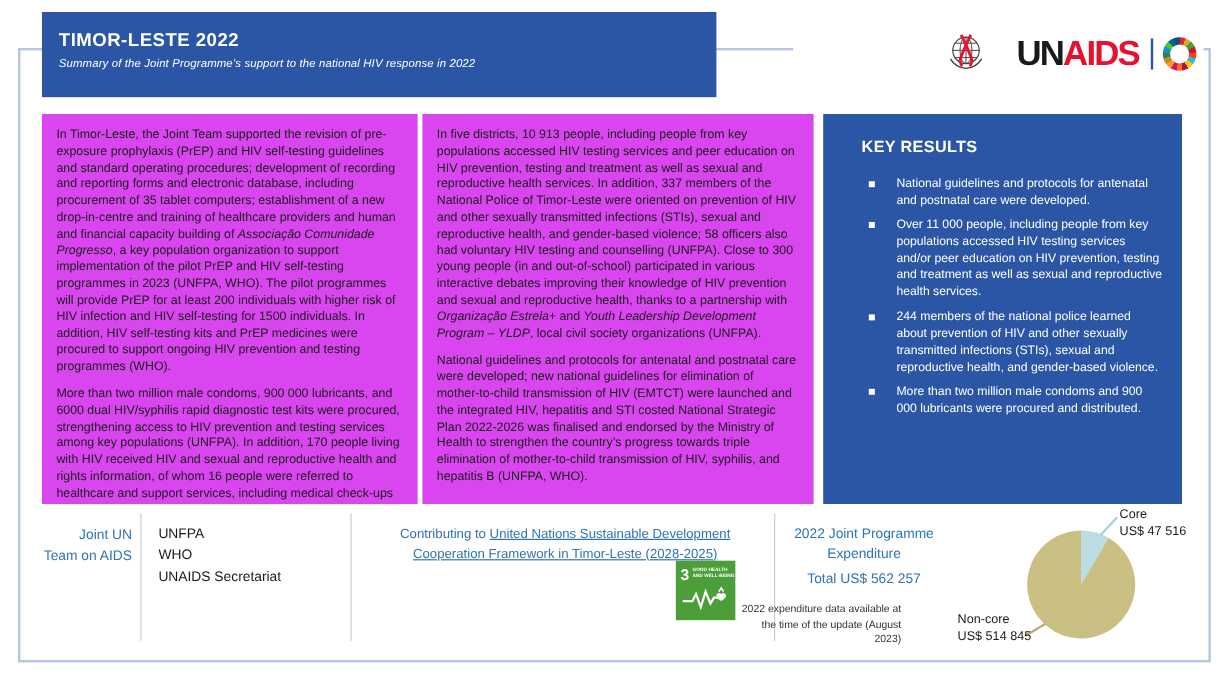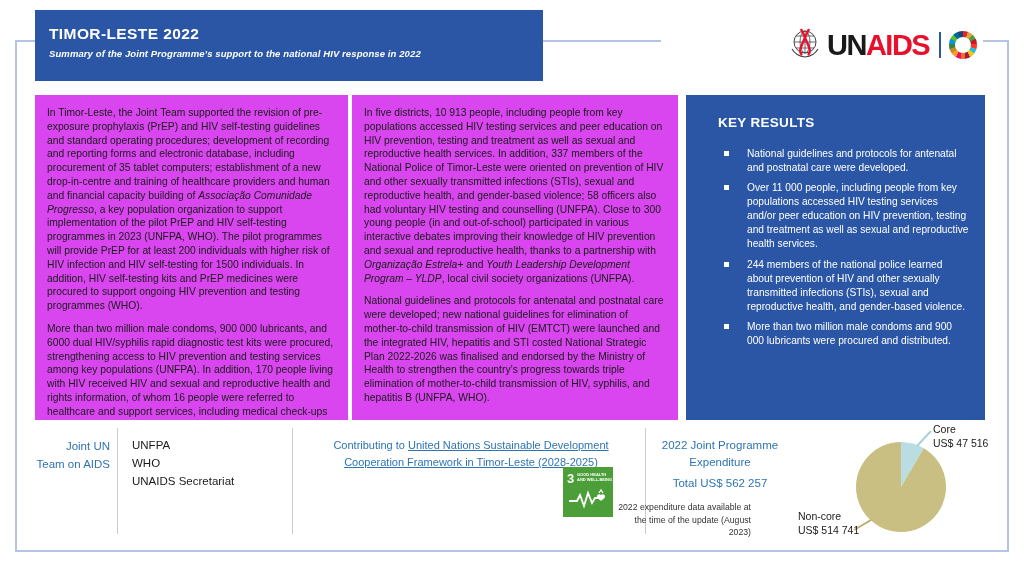--- a/index.html
+++ b/index.html
@@ -6,28 +6,28 @@
   html,body { width:1024px; height:576px; background:#ffffff; overflow:hidden;
               font-family:"Liberation Sans", sans-serif; }
   #page { position:relative; width:1024px; height:576px; background:#fff; }
 
   
   .frame { position:absolute; left:15px; top:40px; width:994px; height:512px;
            border:2px solid #b6c3e3; background:transparent; }
   .frame-cover { position:absolute; left:661px; top:34px; width:322px; height:12px; background:#fff; }
 
   
-  .header-box { position:absolute; left:35px; top:10px; width:508px; height:71px;
+  .header-box { position:absolute; left:35px; top:10px; width:562px; height:71px;
                 background:#2a56a5; color:#fff; padding:15px 0 0 14px; }
   .header-title { font-size:15.5px; font-weight:bold; letter-spacing:.4px; }
-  .header-sub { font-size:9.5px; font-style:italic; margin-top:5px; letter-spacing:.1px;font-weight:bold; }
+  .header-sub { font-size:9.5px; font-style:italic; margin-top:5px; letter-spacing:.1px; }
 
   
   .logo { position:absolute; left:781px; top:24px; height:42px; display:flex; align-items:center; gap:4px; background:#fff; padding:0 6px; }
-  .logo-text { font-size:29px; font-weight:800; letter-spacing:-1.5px; color:#1a1a1a; line-height:1; }
+  .logo-text { font-size:29px; font-weight:800; letter-spacing:-1.5px; color:#1a1a1a; line-height:1;margin-left:20px; }
   .logo-text .aids { color:#e8112d; }
   .logo-sep { width:2px; height:26px; background:#2a56a5; margin:0 4px 0 6px; }
   .sdg-wheel { position:relative; width:28px; height:28px; border-radius:50%;
     background:conic-gradient(#e5243b 0 5.9%,#dda63a 0 11.8%,#4c9f38 0 17.6%,#c5192d 0 23.5%,
       #ff3a21 0 29.4%,#26bde2 0 35.3%,#fcc30b 0 41.2%,#a21942 0 47.1%,#fd6925 0 52.9%,
       #dd1367 0 58.8%,#fd9d24 0 64.7%,#bf8b2e 0 70.6%,#3f7e44 0 76.5%,#0a97d9 0 82.4%,
       #56c02b 0 88.2%,#00689d 0 94.1%,#19486a 0 100%); }
   .sdg-wheel::after { content:""; position:absolute; left:6px; top:6px; width:16px; height:16px;
     border-radius:50%; background:#fff; }
 
@@ -170,16 +170,16 @@
     <path d="M111,67 L133.79,28.20 A45,45 0 1 1 111,22 Z" fill="#c9bf83"></path>
     <line x1="127" y1="26" x2="141" y2="11" stroke="#a9d2d8" stroke-width="2"></line>
     <line x1="81" y1="100" x2="64" y2="110" stroke="#b8ad6e" stroke-width="2"></line>
   </svg>
   <div class="pie-label pie-label-core">
     <div>Core</div>
     <div>US$ 47 516</div>
   </div>
   <div class="pie-label pie-label-noncore">
     <div>Non-core</div>
-    <div>US$ 514 741</div>
+    <div>US$ 514 845</div>
   </div>
 
 </div>
 
 </body></html>

